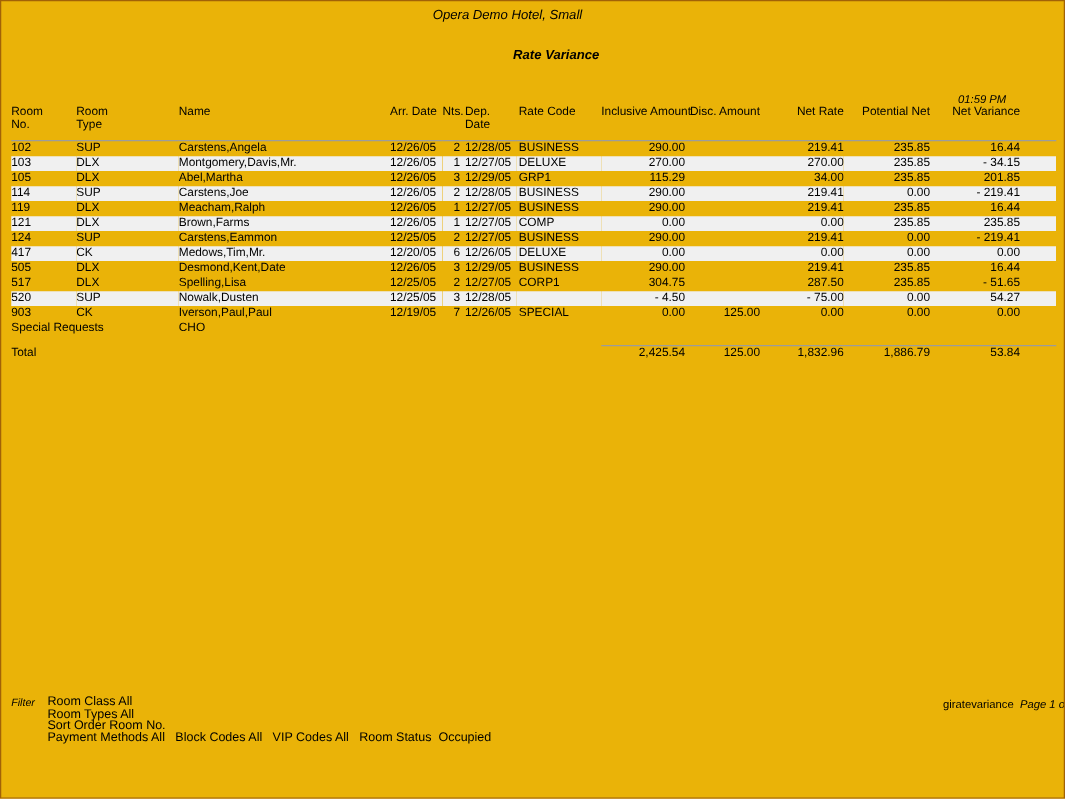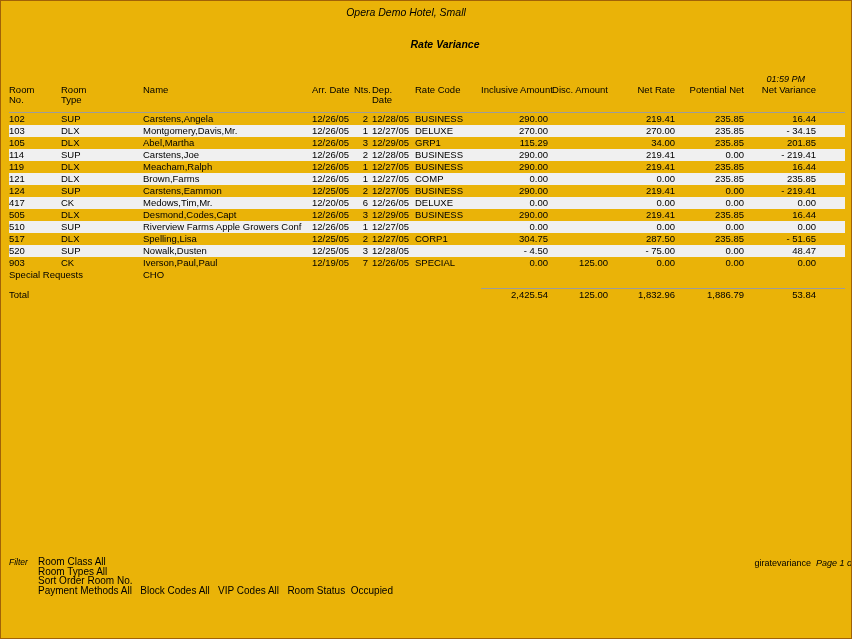--- a/index.html
+++ b/index.html
@@ -222,44 +222,30 @@
           <td class="c6">DELUXE</td>
           <td class="c7">0.00</td>
           <td class="c8"></td>
           <td class="c9">0.00</td>
           <td class="c10">0.00</td>
           <td class="c11">0.00</td>
         </tr>
         <tr>
           <td class="c0">505</td>
           <td class="c1">DLX</td>
-          <td class="c2">Desmond,Codes,Capt</td>
+          <td class="c2">Desmond,Kent,Date</td>
           <td class="c3">12/26/05</td>
           <td class="c4">3</td>
           <td class="c5">12/29/05</td>
           <td class="c6">BUSINESS</td>
           <td class="c7">290.00</td>
           <td class="c8"></td>
           <td class="c9">219.41</td>
           <td class="c10">235.85</td>
           <td class="c11">16.44</td>
-        </tr>
-        <tr class="stripe">
-          <td class="c0">510</td>
-          <td class="c1">SUP</td>
-          <td class="c2">Riverview Farms Apple Growers Conf</td>
-          <td class="c3">12/26/05</td>
-          <td class="c4">1</td>
-          <td class="c5">12/27/05</td>
-          <td class="c6"></td>
-          <td class="c7">0.00</td>
-          <td class="c8"></td>
-          <td class="c9">0.00</td>
-          <td class="c10">0.00</td>
-          <td class="c11">0.00</td>
         </tr>
         <tr>
           <td class="c0">517</td>
           <td class="c1">DLX</td>
           <td class="c2">Spelling,Lisa</td>
           <td class="c3">12/25/05</td>
           <td class="c4">2</td>
           <td class="c5">12/27/05</td>
           <td class="c6">CORP1</td>
           <td class="c7">304.75</td>
@@ -273,21 +259,21 @@
           <td class="c1">SUP</td>
           <td class="c2">Nowalk,Dusten</td>
           <td class="c3">12/25/05</td>
           <td class="c4">3</td>
           <td class="c5">12/28/05</td>
           <td class="c6"></td>
           <td class="c7">- 4.50</td>
           <td class="c8"></td>
           <td class="c9">- 75.00</td>
           <td class="c10">0.00</td>
-          <td class="c11">48.47</td>
+          <td class="c11">54.27</td>
         </tr>
         <tr>
           <td class="c0">903</td>
           <td class="c1">CK</td>
           <td class="c2">Iverson,Paul,Paul</td>
           <td class="c3">12/19/05</td>
           <td class="c4">7</td>
           <td class="c5">12/26/05</td>
           <td class="c6">SPECIAL</td>
           <td class="c7">0.00</td>

